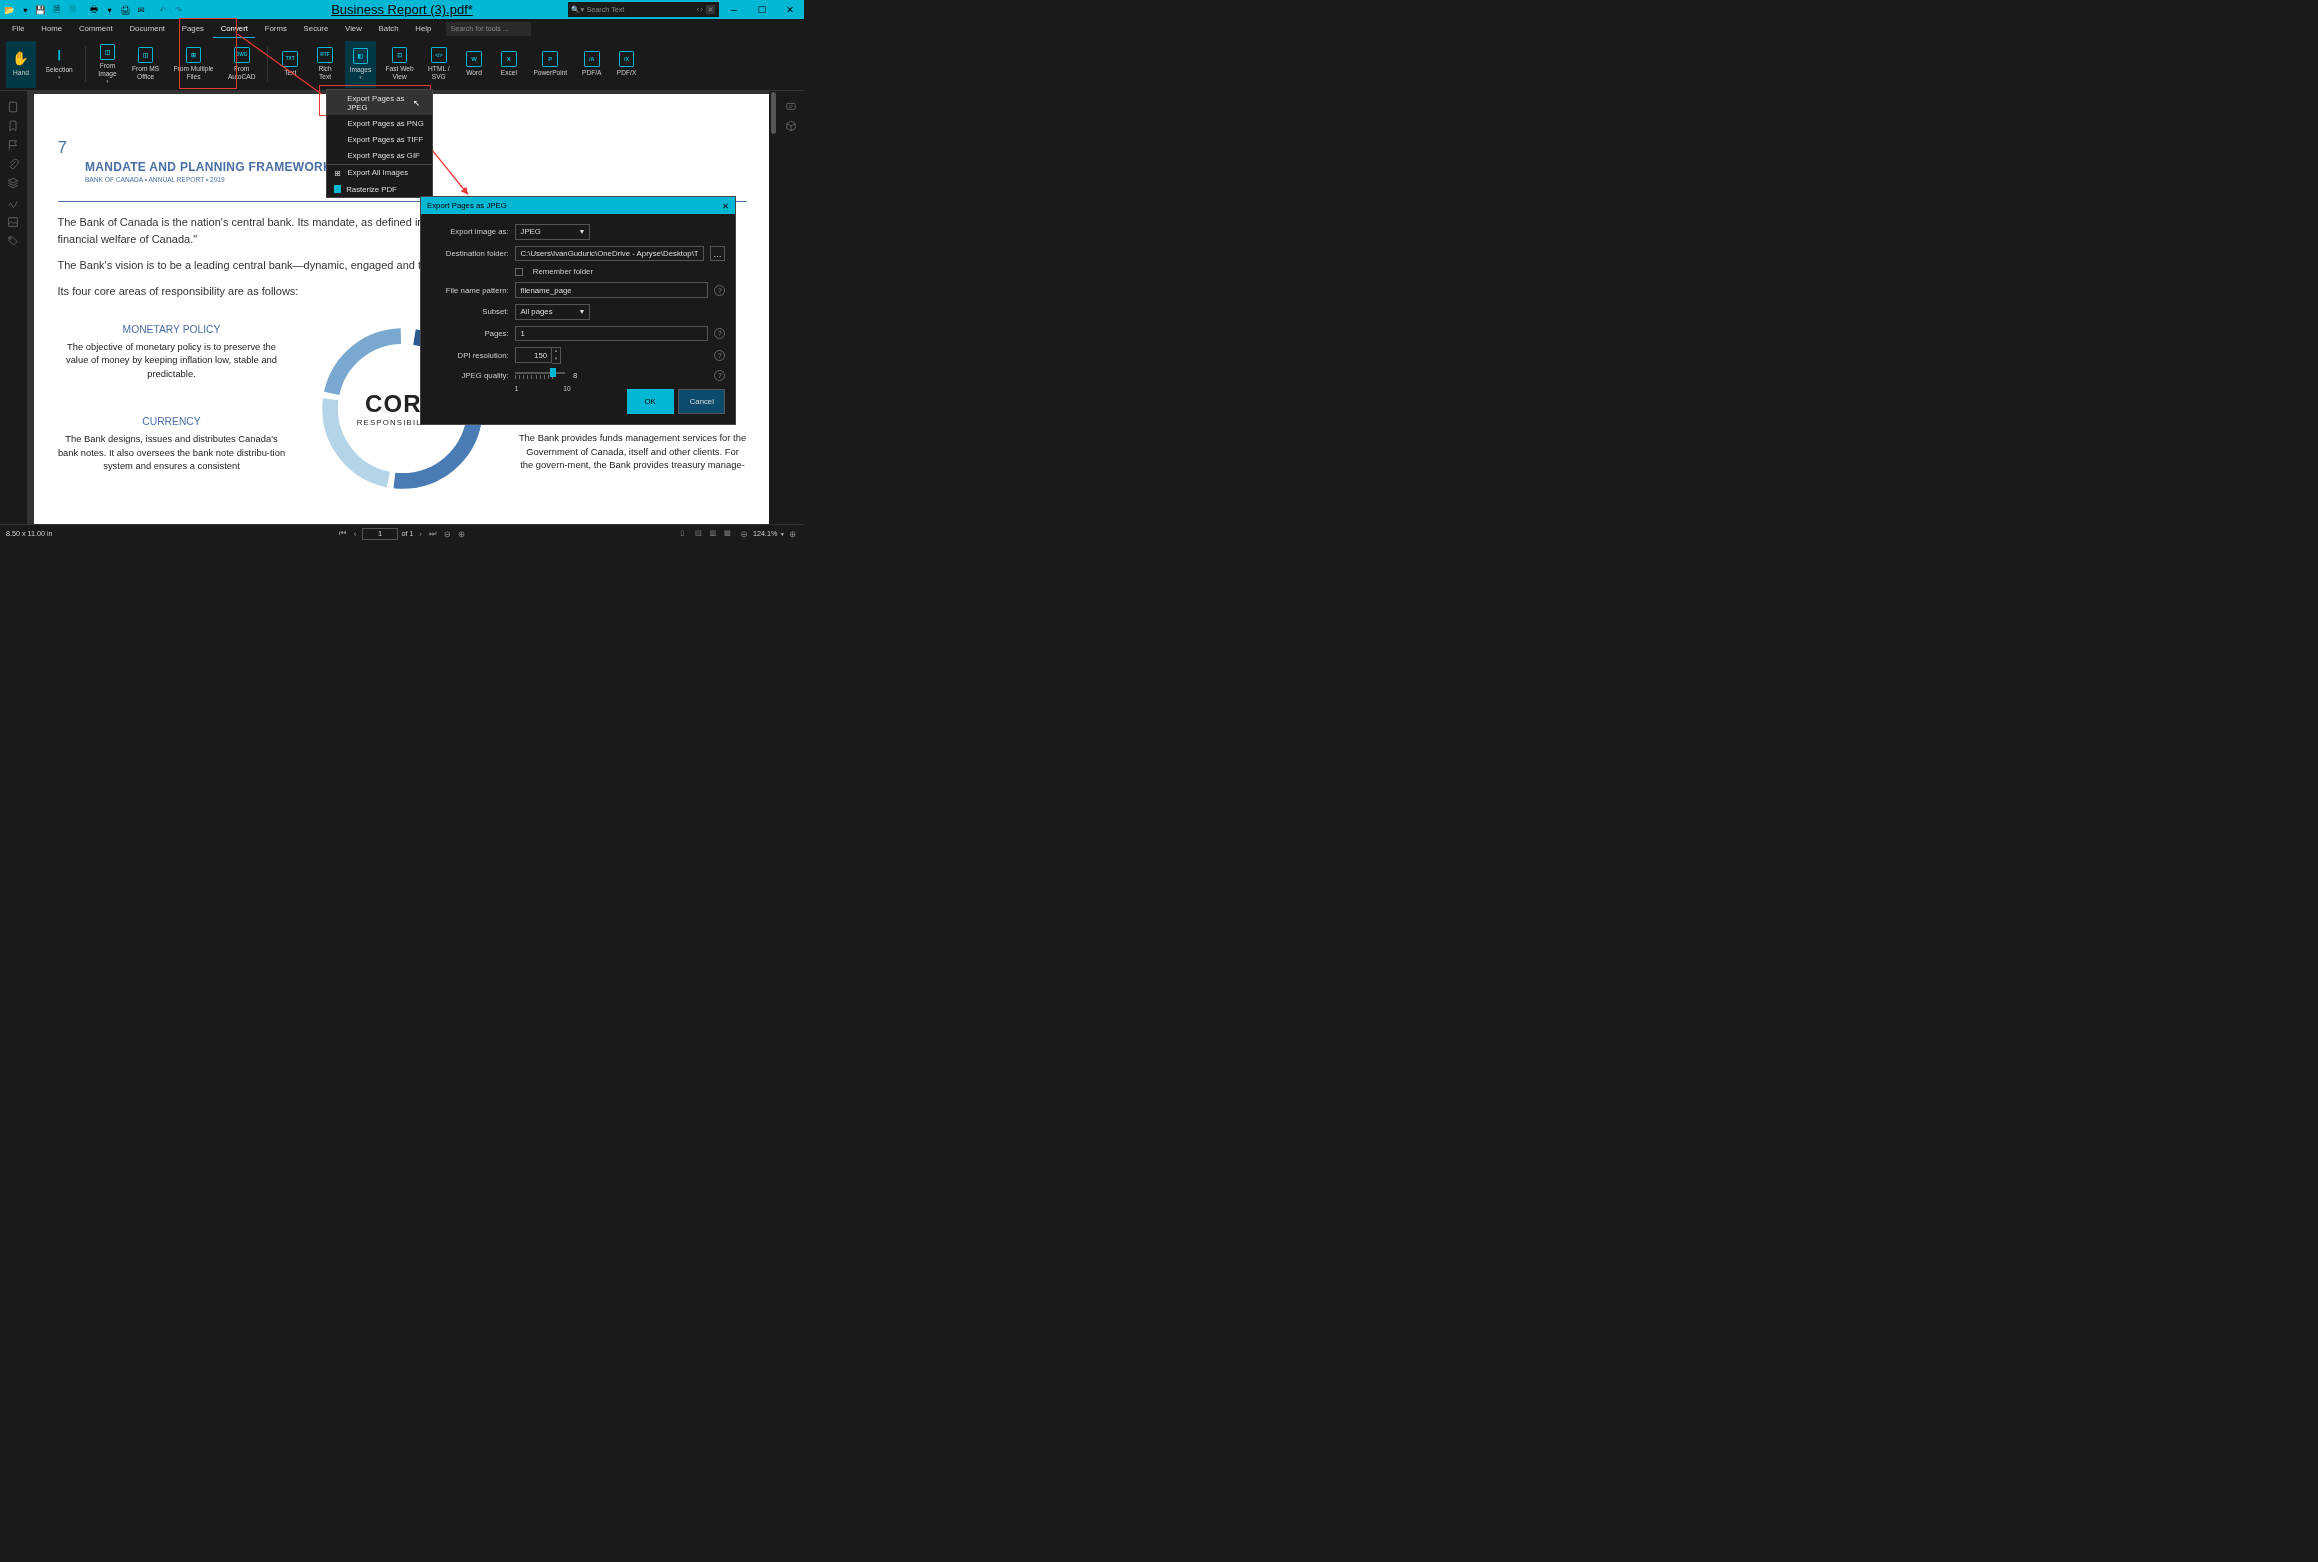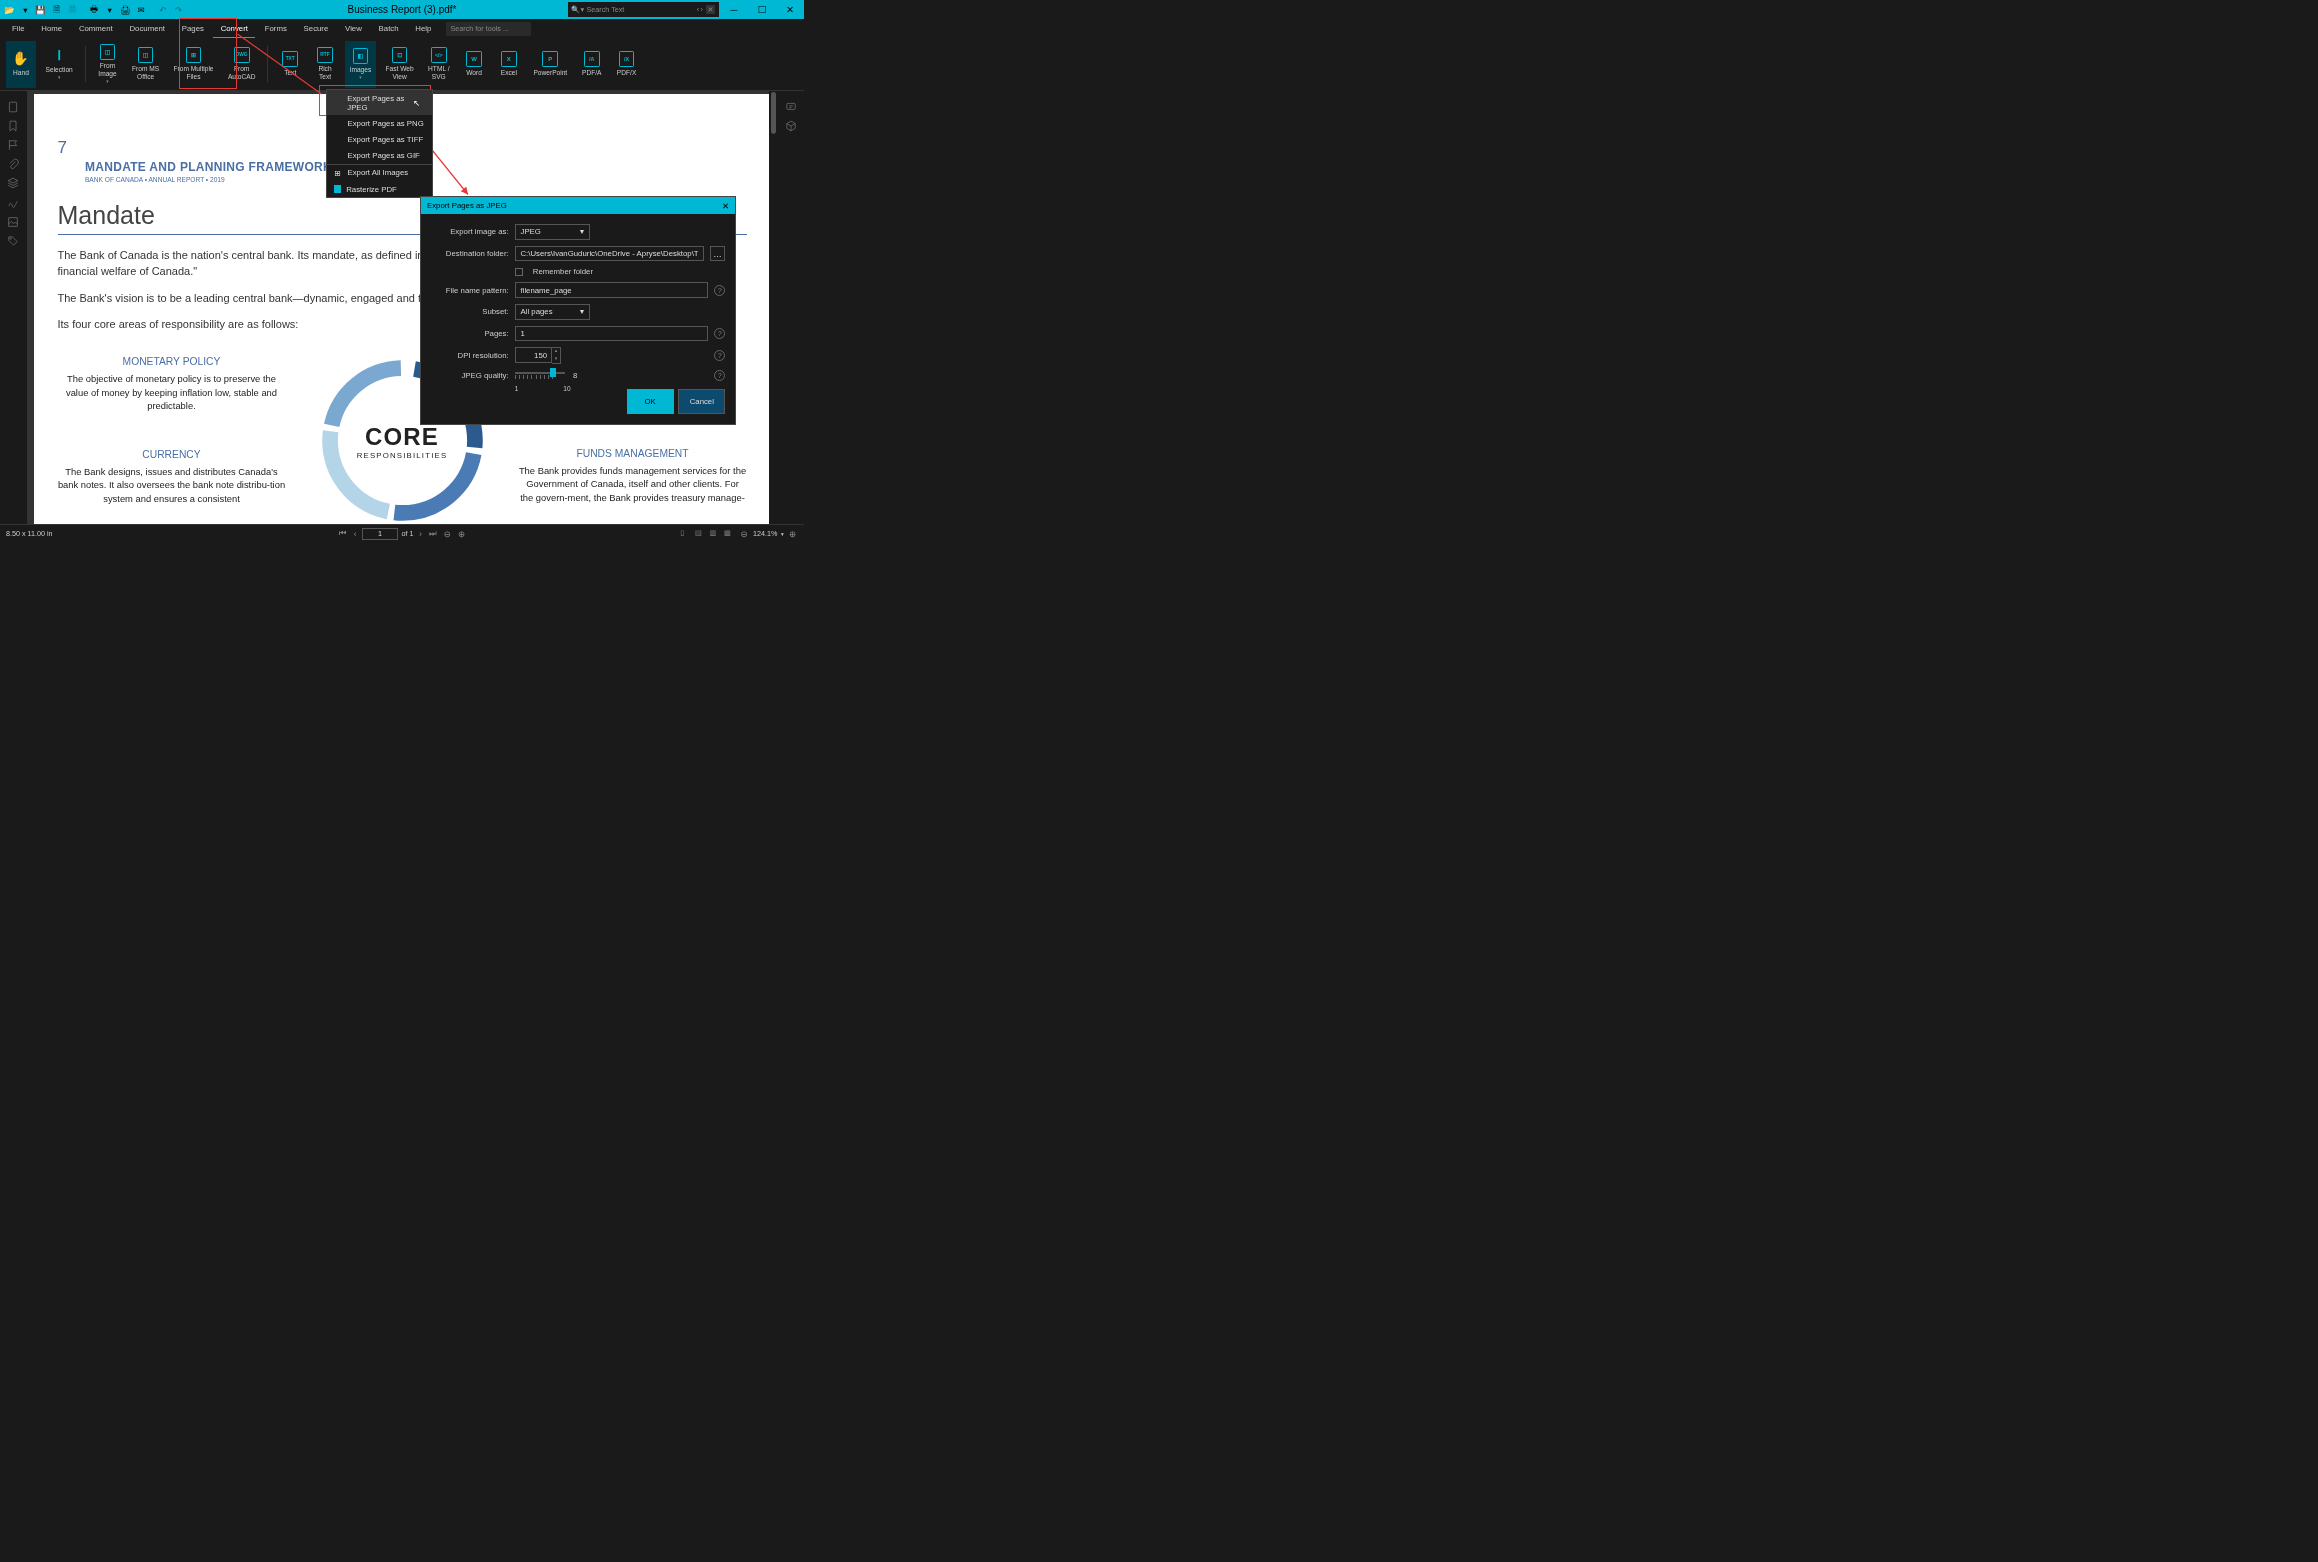--- a/index.html
+++ b/index.html
@@ -3,21 +3,21 @@
 <meta charset="utf-8">
 <style>
 * { margin: 0; padding: 0; box-sizing: border-box; font-family: 'Segoe UI', Arial, sans-serif; }
 body { background: #1a1a1a; color: #e0e0e0; overflow: hidden; width: 804px; height: 542px; position: relative; }
 
 
 .titlebar { background: #00b8d4; height: 19.3px; display: flex; align-items: center; position: relative; }
 .titlebar-left { display: flex; gap: 1.2px; padding: 0 2.4px; }
 .tb-icon { width: 14.5px; height: 14.5px; display: flex; align-items: center; justify-content: center; cursor: pointer; font-size: 8.5px; color: #000; }
 .tb-sep { width: 4.8px; }
-.titlebar-center { position: absolute; left: 50%; transform: translateX(-50%); color: #000; font-size: 10px; }
+.titlebar-center { position: absolute; left: 50%; transform: translateX(-50%); color: #000; font-size: 13px; text-decoration: underline; }
 .titlebar-search { position: absolute; right: 85px; background: #1a1a1a; width: 151px; height: 14.5px; display: flex; align-items: center; padding: 0 3.6px; color: #888; font-size: 7.2px; }
 .titlebar-search-nav { margin-left: auto; display: flex; gap: 1.2px; }
 .window-controls { position: absolute; right: 0; display: flex; }
 .win-btn { width: 28px; height: 19.3px; display: flex; align-items: center; justify-content: center; color: #000; font-size: 9.7px; cursor: pointer; }
 
 
 .menubar { background: #1a1a1a; height: 19.3px; display: flex; align-items: center; padding: 0 4.8px; gap: 2.4px; }
 .menu-item { padding: 3.6px 7.2px; font-size: 7.8px; color: #ccc; cursor: pointer; }
 .menu-item.active { border-bottom: 1.2px solid #00b8d4; color: #fff; }
 .tools-search { margin-left: 4.8px; background: #2a2a2a; width: 85px; height: 14.5px; padding: 0 4.8px; color: #888; font-size: 7.2px; display: flex; align-items: center; }
@@ -280,21 +280,20 @@
 
 <div class="doc-area">
   <div class="doc-page">
     <div class="page-header">
       <div class="page-num">7</div>
       <div>
         <div class="header-title">MANDATE AND PLANNING FRAMEWORK</div>
         <div class="header-sub">BANK OF CANADA  •  ANNUAL REPORT  •  2019</div>
       </div>
     </div>
-    <h1 class="mandate-h1">Mandate</h1>
     <hr class="mandate-hr">
     <p class="body-text">The Bank of Canada is the nation's central bank. Its mandate, as defined in the Bank of Canada Act, is "to promote the economic and financial welfare of Canada."</p>
     <p class="body-text">The Bank's vision is to be a leading central bank—dynamic, engaged and trusted—committed to a better Canada.</p>
     <p class="body-text">Its four core areas of responsibility are as follows:</p>
 
     <div class="columns">
       <div class="col">
         <div class="col-title">MONETARY POLICY</div>
         <div class="col-text">The objective of monetary policy is to preserve the value of money by keeping inflation low, stable and predictable.</div>
         <div style="height:36px"></div>

